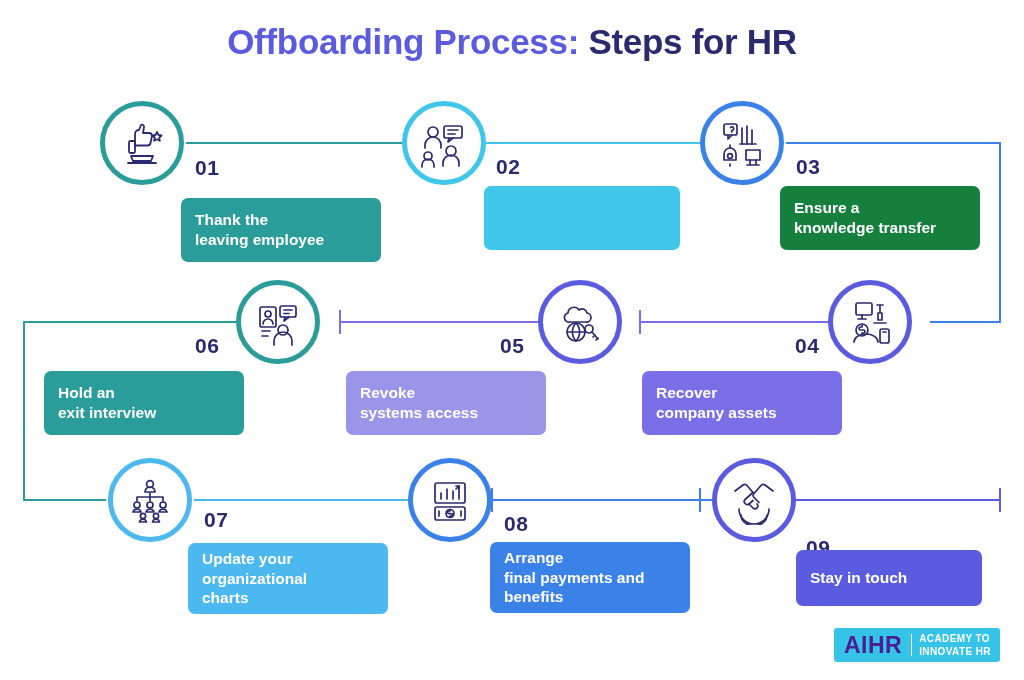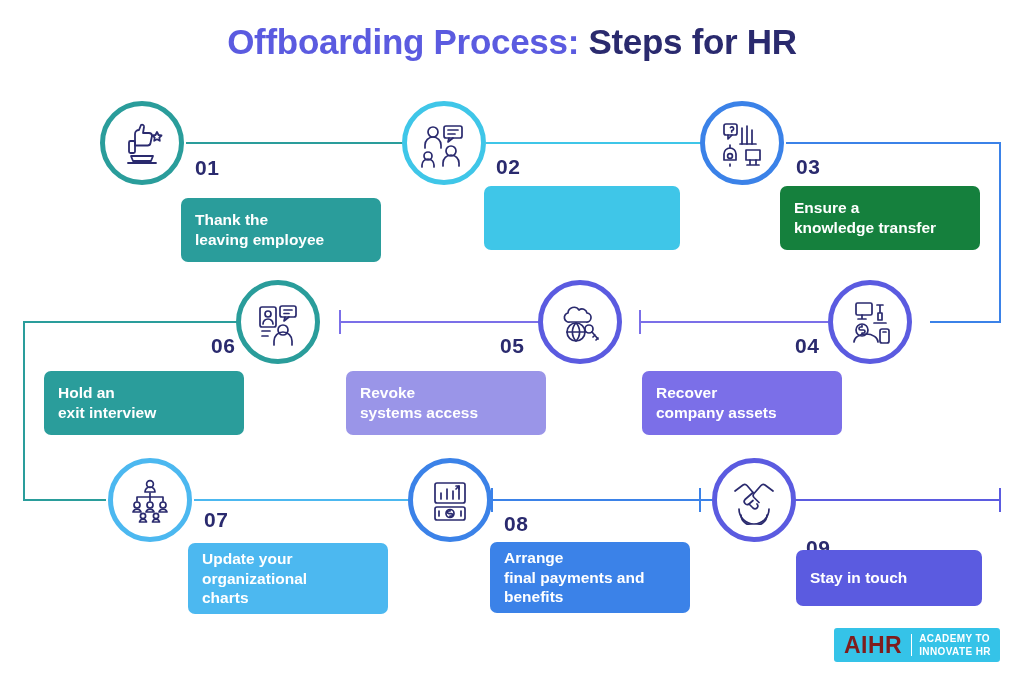--- a/index.html
+++ b/index.html
@@ -90,21 +90,21 @@
     right: 24px;
     bottom: 18px;
     display: flex;
     align-items: stretch;
     background: #35c3e8;
     border-radius: 3px;
     overflow: hidden;
     height: 34px;
   }
   .logo-main {
-    color: #7f1d1d;
+    color: #4c1d95;
     font-size: 23px;
     font-weight: bold;
     letter-spacing: 0.5px;
     padding: 0 9px 0 10px;
     display: flex;
     align-items: center;
   }
   .logo-div {
     width: 1px;
     background: #ffffff;
@@ -279,21 +279,21 @@
           <path d="M11 27 a5 5 0 0 1 10 0"></path>
           <rect x="28" y="9" width="16" height="11" rx="2"></rect>
           <path d="M33 20 l-1 4 l5 -4"></path>
           <path d="M32 13 h8 M32 16.5 h5"></path>
           <circle cx="31" cy="33" r="5"></circle>
           <path d="M22 48 v-4 a9 9 0 0 1 18 0 v4"></path>
           <path d="M10 34 h8 M10 39 h6"></path>
         </g>
       </svg>
     </div>
-    <div class="num" style="left:211px; top:334px;">06</div>
+    <div class="num" style="left:195px; top:334px;">06</div>
     <div class="label" style="left:44px; top:371px; width:200px; height:64px; background:#2a9d9b;">
       <div>
         <span>Hold an</span>
         <span>exit interview</span>
       </div>
     </div>
   </div>
 
   <div class="step">
     <div class="circle" style="left:108px; top:458px; border-color:#4cb8f0;">

